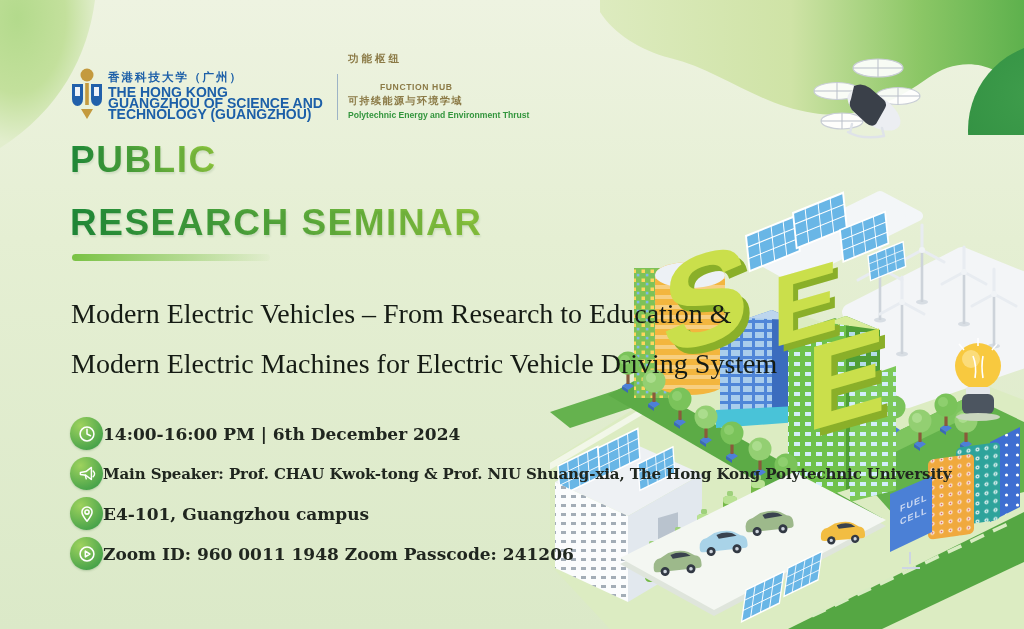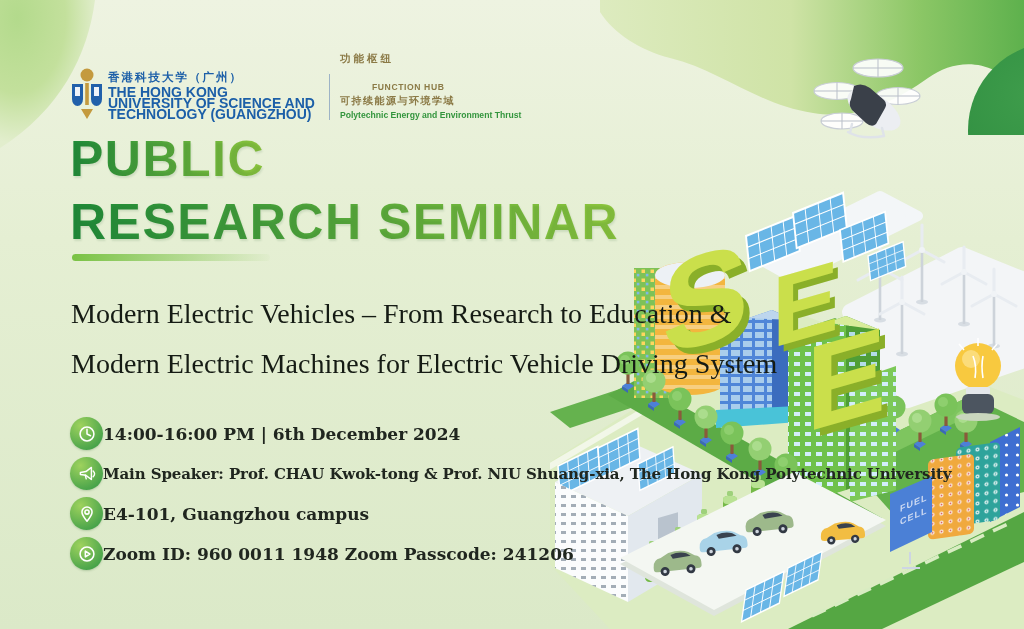--- a/index.html
+++ b/index.html
@@ -12,21 +12,21 @@
   .logo-text{color:#1c5fa8;font-weight:bold;}
   .logo-zh{font-size:11.5px;letter-spacing:2px;margin-bottom:2px;}
   .logo-en{font-size:14px;line-height:11px;}
   .logo-divider{width:1px;height:46px;background:#9db3c6;margin:1px 6px 0 10px;}
   .hub-text{font-weight:bold;color:#8b7a46;}
   .hub-zh{font-size:10.5px;letter-spacing:3px;margin-bottom:16px;}
   .hub-en{font-size:8.6px;letter-spacing:.6px;margin-bottom:2px;padding-left:32px;}
   .hub-zh2{font-size:10px;letter-spacing:1.5px;margin-bottom:2px;}
   .hub-thrust{font-size:8.6px;color:#33953d;font-weight:800;}
   
-  #main-title{left:70px;top:128px;z-index:6;font-weight:900;font-size:50px;line-height:63px;letter-spacing:1.5px;}
+  #main-title{left:70px;top:128px;z-index:6;font-weight:900;font-size:37px;line-height:63px;letter-spacing:1.5px;}
   .grad-line{display:inline-block;background:linear-gradient(90deg,#1f8b39,#8fc73e);
     -webkit-background-clip:text;background-clip:text;color:transparent;
     text-shadow:1px 2px 2px rgba(35,90,40,.12);}
   #title-divider{left:72px;top:254px;width:198px;height:7px;border-radius:4px;z-index:6;
     background:linear-gradient(90deg,#79c244,rgba(214,232,190,.25));}
   
   #seminar-title{left:71px;top:289px;z-index:6;font-family:"Liberation Serif",serif;
     font-size:28px;line-height:50px;color:#151b14;white-space:nowrap;}
   
   #details{left:70px;top:417px;z-index:6;display:flex;flex-direction:column;gap:7px;}
@@ -332,21 +332,21 @@
       <path d="M2,16 h11 v15 a5.5,7 0 0 1 -11,0 z" fill="#2160aa"></path>
       <path d="M21,16 h11 v15 a5.5,7 0 0 1 -11,0 z" fill="#2160aa"></path>
       <rect x="5" y="19" width="5" height="9" fill="#eef3f9"></rect>
       <rect x="24" y="19" width="5" height="9" fill="#eef3f9"></rect>
       <rect x="15.2" y="15" width="3.6" height="22" fill="#c49a3e"></rect>
       <path d="M11,41 L23,41 L17,51 Z" fill="#c49a3e"></path>
     </svg>
     <div class="logo-text">
       <div class="logo-zh">香港科技大学（广州）</div>
       <div class="logo-en">THE HONG KONG</div>
-      <div class="logo-en">UNIVERSITY OF SCIENCE AND</div>
+      <div class="logo-en">GUANGZHOU OF SCIENCE AND</div>
       <div class="logo-en">TECHNOLOGY (GUANGZHOU)</div>
     </div>
     <div class="logo-divider"></div>
     <div class="hub-text">
       <div class="hub-zh">功能枢纽</div>
       <div class="hub-en">FUNCTION HUB</div>
       <div class="hub-zh2">可持续能源与环境学域</div>
       <div class="hub-thrust">Polytechnic Energy and Environment Thrust</div>
     </div>
   </div>

